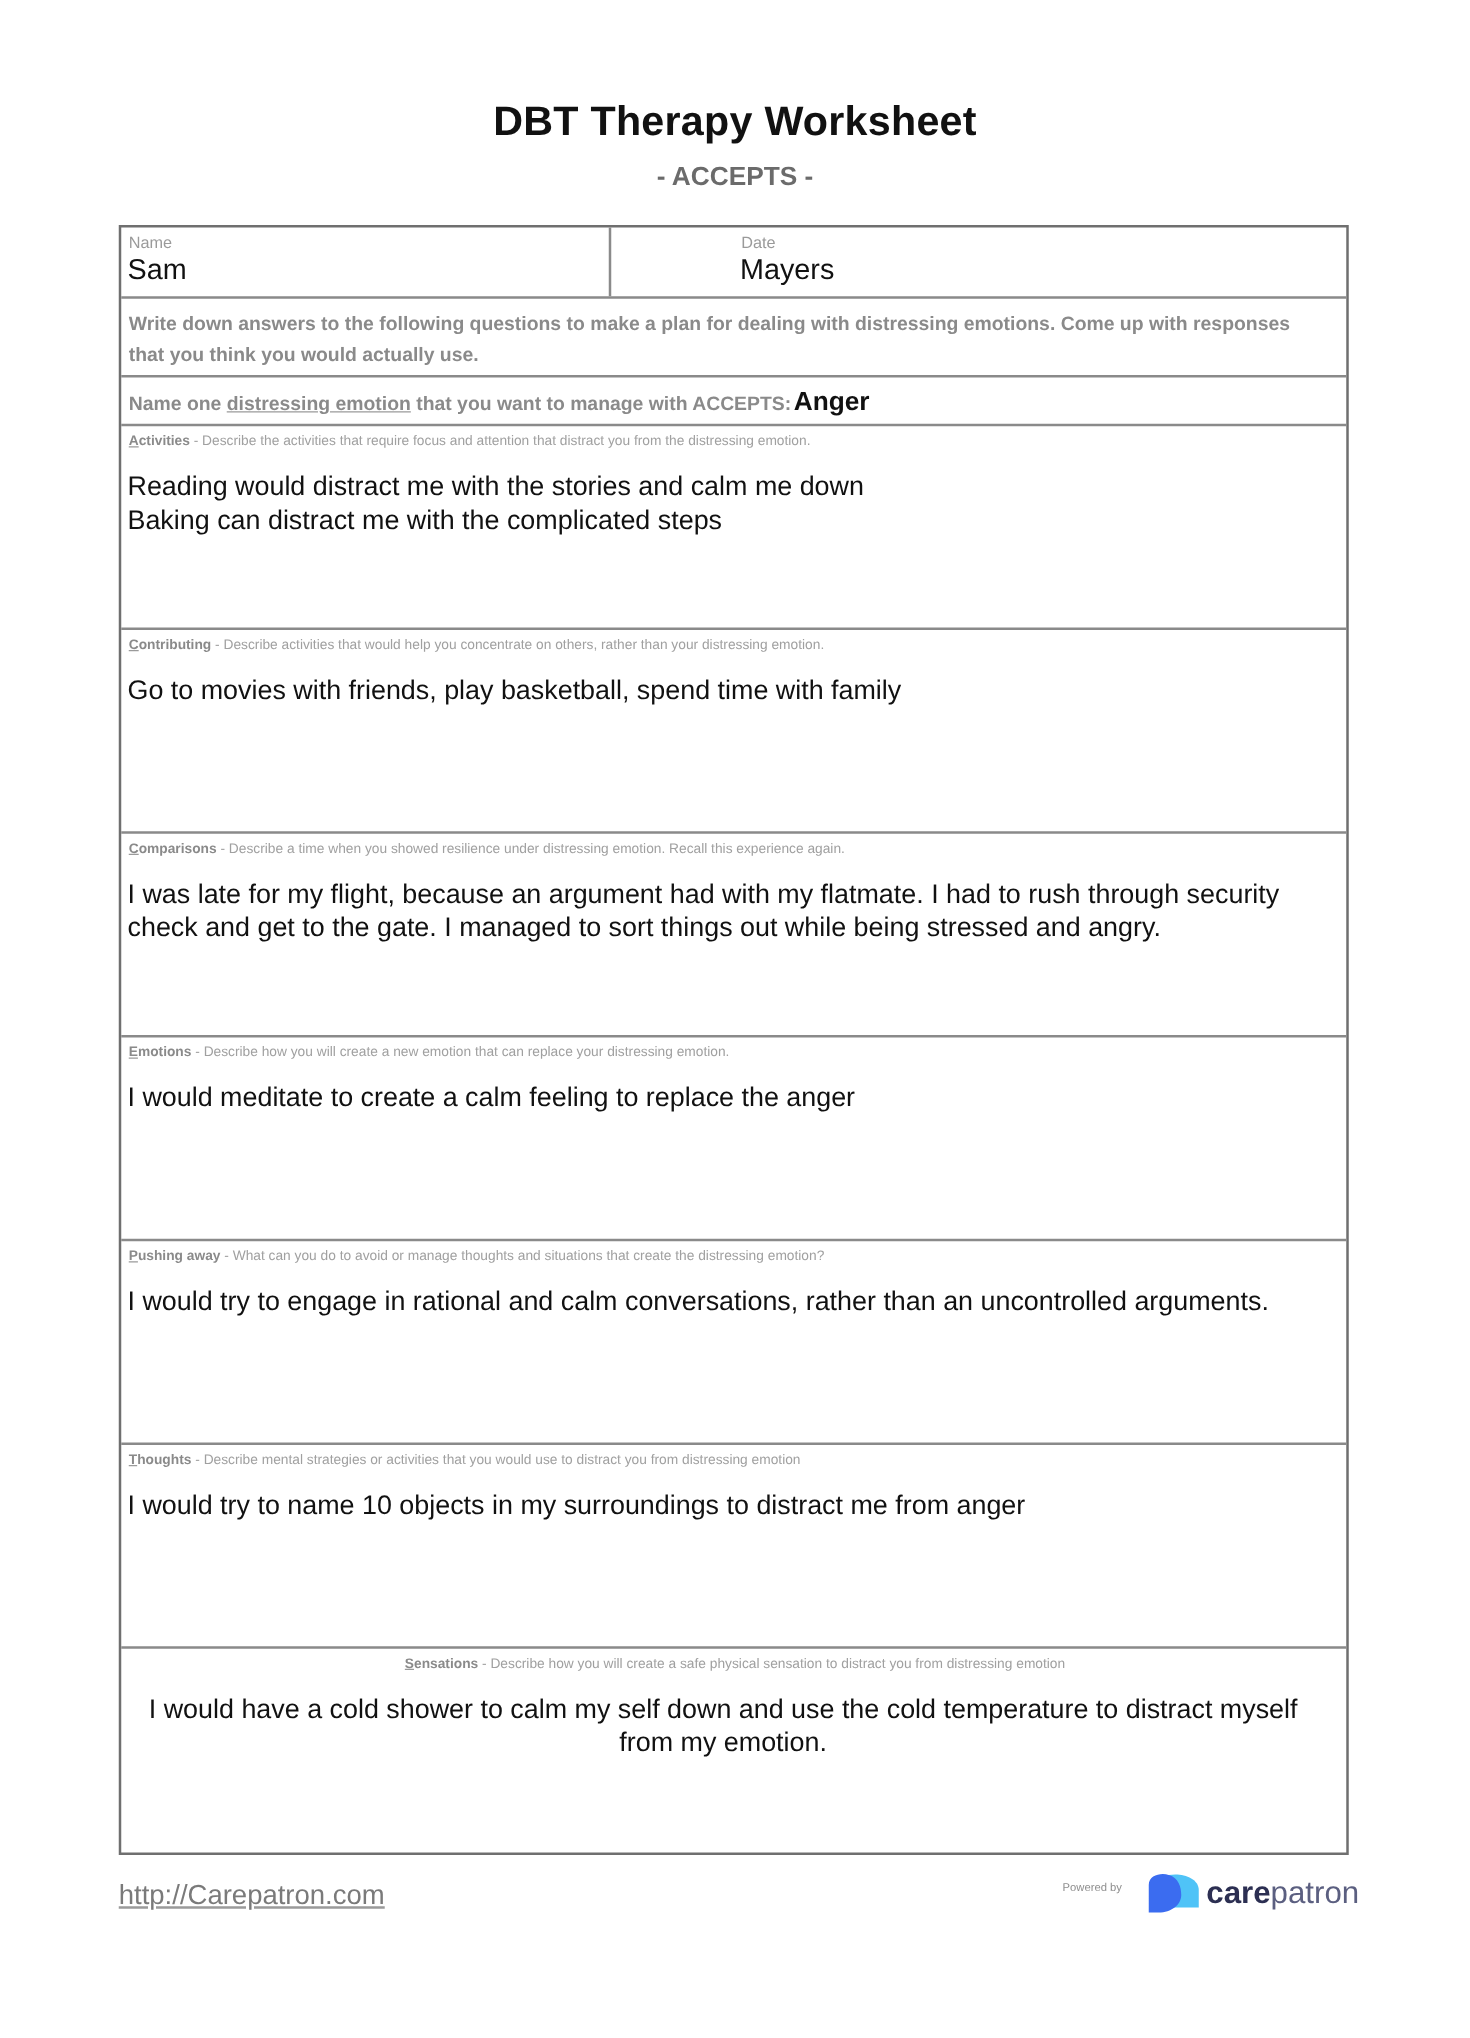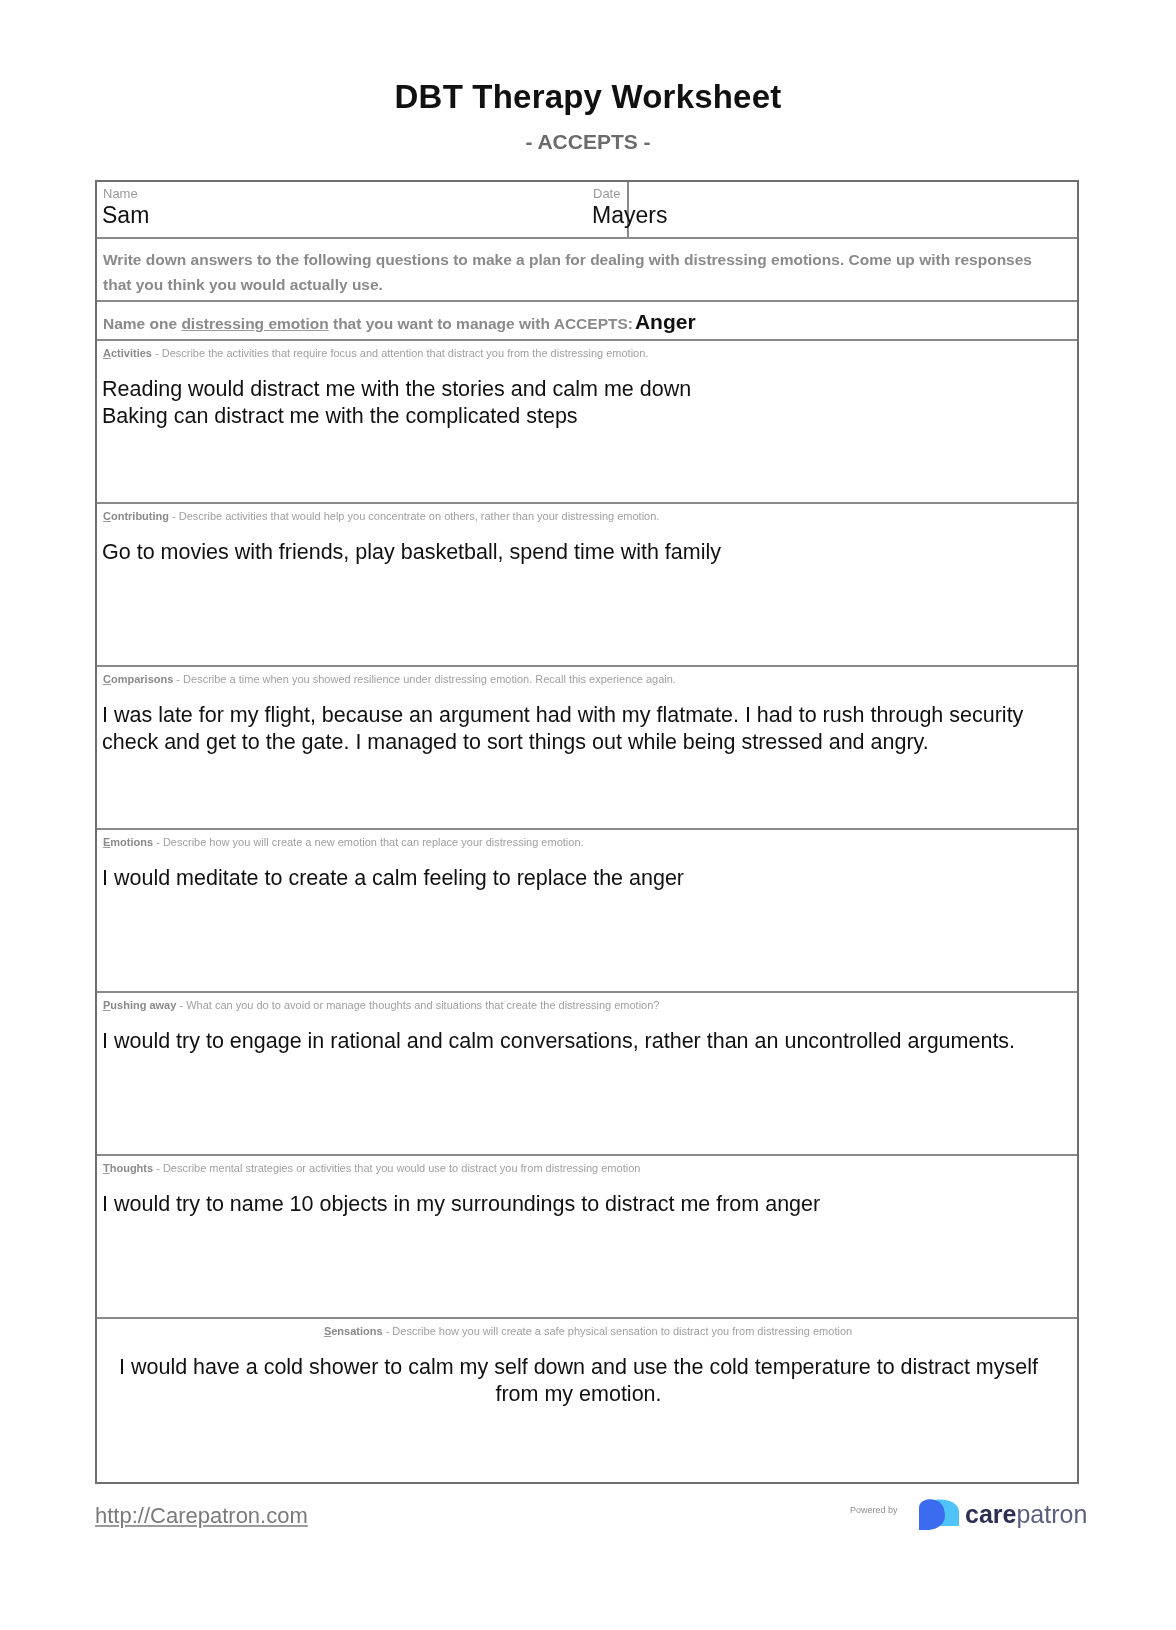--- a/index.html
+++ b/index.html
@@ -18,21 +18,21 @@
 
     .sheet {
       position: absolute; left: 95px; top: 180px; width: 984px; height: 1304px;
       border: 2px solid #6f6f6f;
     }
     .row { position: absolute; left: 0; width: 980px; border-bottom: 2px solid #8a8a8a; }
     .row.last { border-bottom: none; text-align: center; }
 
     .r-name { top: 0; height: 57px; }
     .cell { position: absolute; top: 0; height: 55px; }
-    .cell.name { left: 0; width: 532px; border-right: 2px solid #8a8a8a; }
+    .cell.name { left: 0; width: 392px; border-right: 2px solid #8a8a8a; }
     .cell.date { left: 490px; width: 490px; }
     .field-label { position: absolute; left: 6px; top: 4px; font-size: 13px; color: #9a9a9a; }
     .field-value { position: absolute; left: 5px; top: 20px; font-size: 23px; color: #111; }
 
     .r-instr { top: 57px; height: 63px; }
     .instr {
       position: absolute; left: 6px; top: 8px; right: 17px;
       font-size: 15.5px; font-weight: bold; color: #8a8a8a; line-height: 25px;
     }
 

